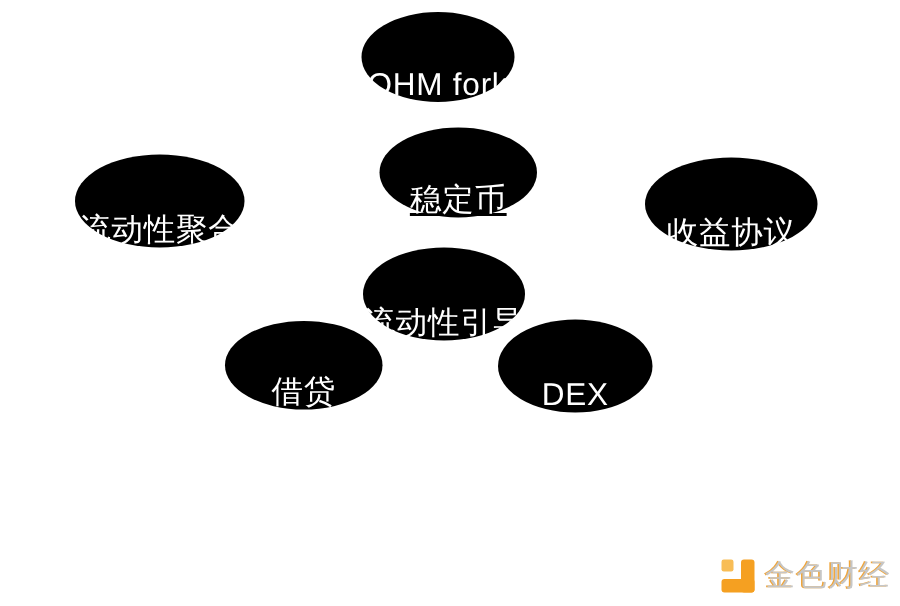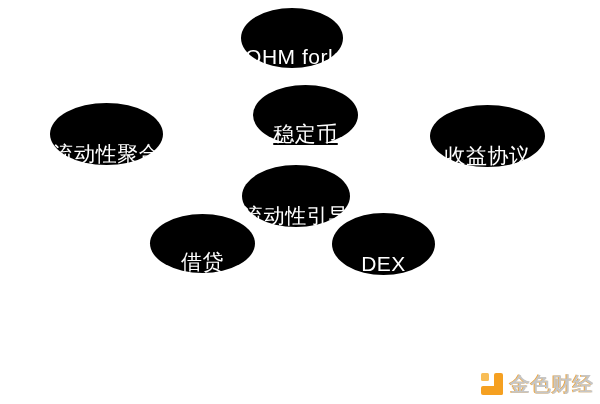--- a/index.html
+++ b/index.html
@@ -68,21 +68,21 @@
     position: absolute;
     left: 0;
     bottom: 0;
     width: 22px;
     height: 9px;
     background: #f5a021;
     border-radius: 2px;
   }
   .wm-text {
     font-size: 20px;
-    font-weight: bold;
+    font-weight: normal;
     letter-spacing: 1px;
     color: #c6c6c6;
     text-shadow: -1px 0 0 #f0a53a;
     white-space: nowrap;
     line-height: 1;
   }
 </style>
 </head>
 <body>
 

